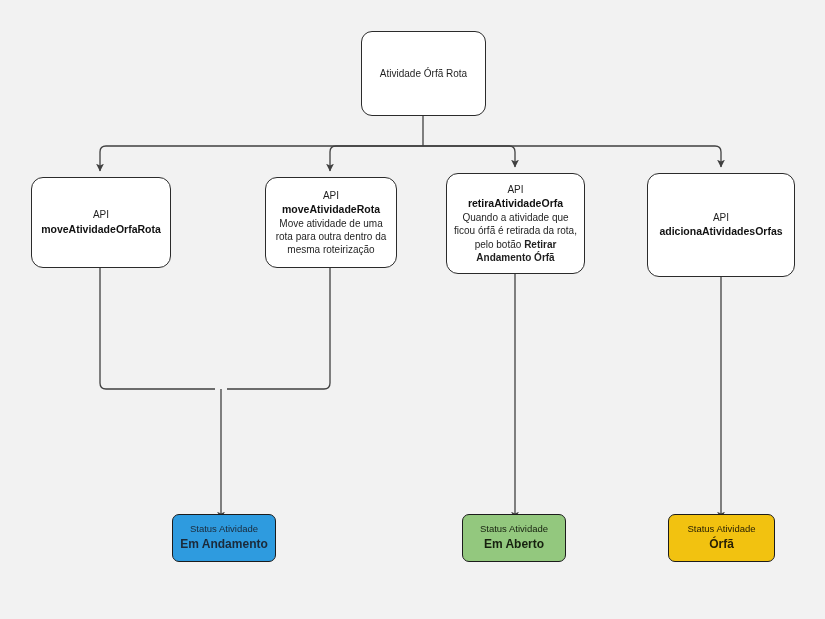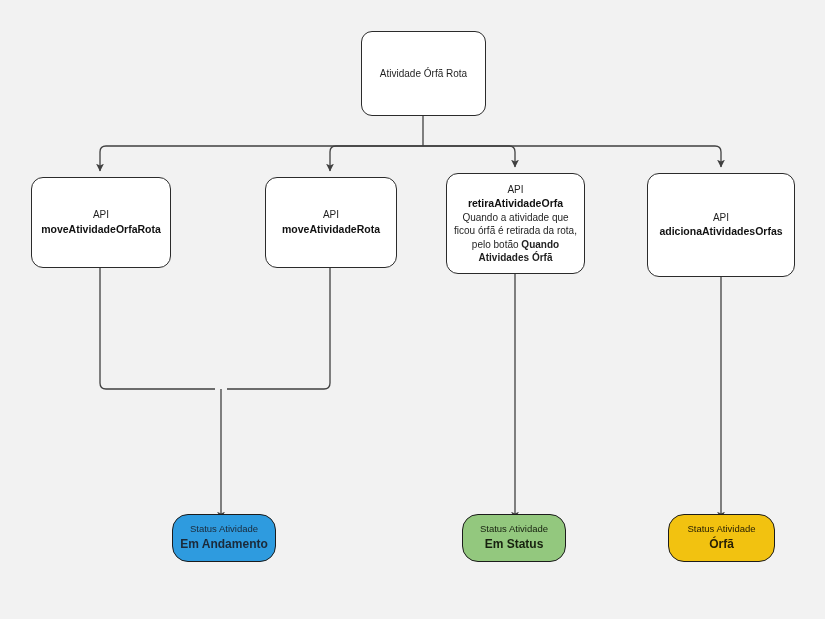--- a/index.html
+++ b/index.html
@@ -20,21 +20,21 @@
     color:#1f1f1f;font-size:10px;
   }
   .proc.root{font-size:10px;border-radius:11px;}
 
   .apiword{display:block;font-size:10px;color:#1f1f1f;}
   .apiname{display:block;font-weight:bold;font-size:10.5px;color:#111;margin-top:1px;}
   .apidesc{display:block;font-size:10px;color:#1f1f1f;}
   .apidesc b{font-weight:bold;}
 
   .status{
-    border:1.6px solid #1c1c1c;border-radius:16px;
+    border:1.6px solid #1c1c1c;border-radius:7px;
     font-size:9.5px;
   }
   .status .line1{display:block;font-size:9.5px;}
   .status .line2{display:block;font-weight:bold;font-size:12px;margin-top:2px;}
 </style>
 </head>
 <body>
 
 <div id="canvas">
 
@@ -71,49 +71,50 @@
     <div class="inner">
       <span class="apiword">API</span>
       <span class="apiname">moveAtividadeOrfaRota</span>
     </div>
   </div>
 
   <div class="node proc" style="left:265px;top:177px;width:132px;height:91px;">
     <div class="inner">
       <span class="apiword">API</span>
       <span class="apiname">moveAtividadeRota</span>
+      <span class="apidesc"><span>Move atividade de uma rota para outra dentro da mesma roteirização</span></span>
     </div>
   </div>
 
   <div class="node proc" style="left:446px;top:173px;width:139px;height:101px;">
     <div class="inner">
       <span class="apiword">API</span>
       <span class="apiname">retiraAtividadeOrfa</span>
-      <span class="apidesc"><span>Quando a atividade que ficou órfã é retirada da rota, pelo botão </span><b>Quando Atividades Órfã</b></span>
+      <span class="apidesc"><span>Quando a atividade que ficou órfã é retirada da rota, pelo botão </span><b>Retirar Andamento Órfã</b></span>
     </div>
   </div>
 
   <div class="node proc" style="left:647px;top:173px;width:148px;height:104px;">
     <div class="inner">
       <span class="apiword">API</span>
       <span class="apiname">adicionaAtividadesOrfas</span>
     </div>
   </div>
 
   <div class="node status" style="left:172px;top:514px;width:104px;height:48px;background:#2e9bdf;color:#1b2a3a;">
     <div class="inner">
       <span class="line1">Status Atividade</span>
       <span class="line2">Em Andamento</span>
     </div>
   </div>
 
   <div class="node status" style="left:462px;top:514px;width:104px;height:48px;background:#93c87e;color:#17210f;">
     <div class="inner">
       <span class="line1">Status Atividade</span>
-      <span class="line2">Em Status</span>
+      <span class="line2">Em Aberto</span>
     </div>
   </div>
 
   <div class="node status" style="left:668px;top:514px;width:107px;height:48px;background:#f2c210;color:#2a2205;">
     <div class="inner">
       <span class="line1">Status Atividade</span>
       <span class="line2">Órfã</span>
     </div>
   </div>
 

